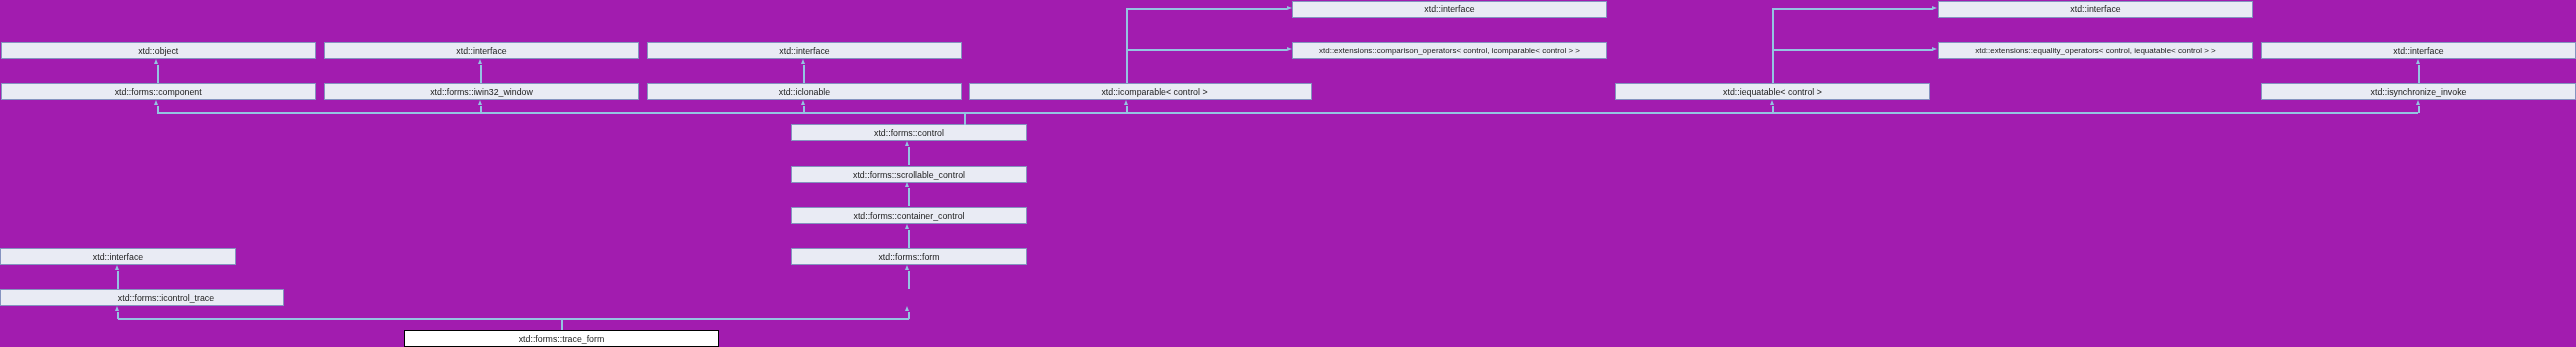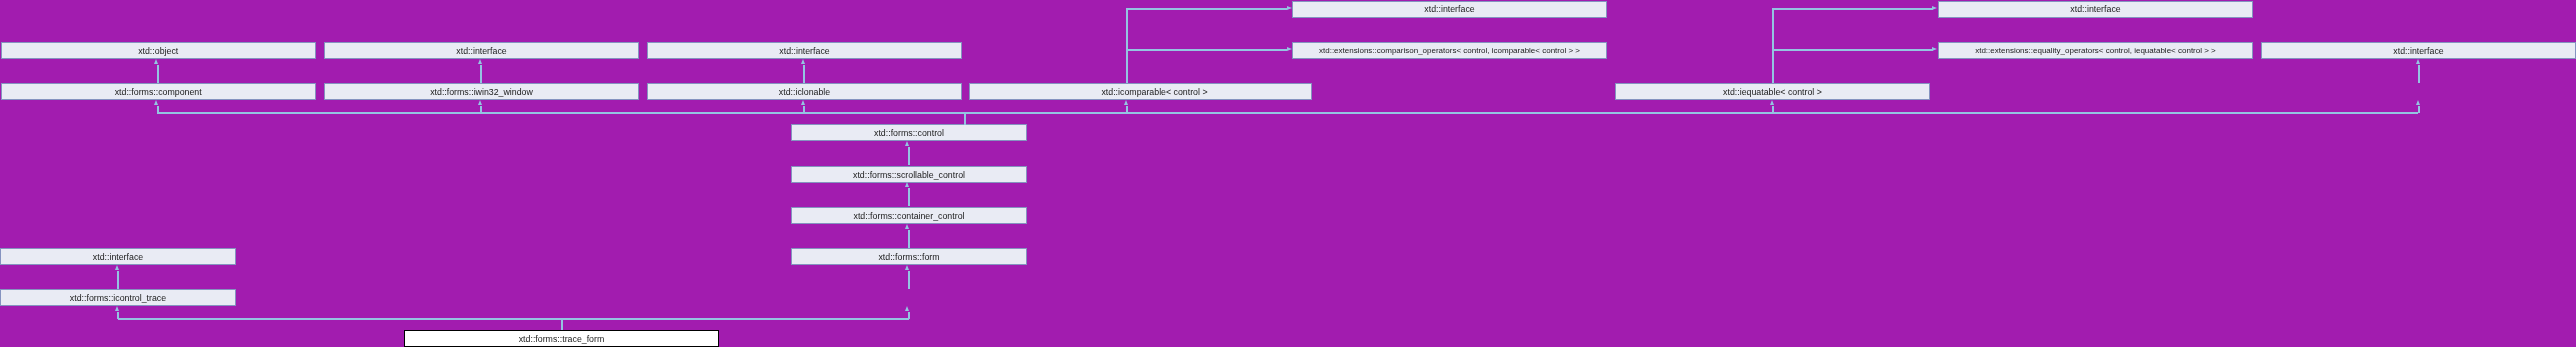--- a/index.html
+++ b/index.html
@@ -30,28 +30,29 @@
   <div class="n" style="left:647px;top:42px;width:313px;">xtd::interface</div>
   <div class="n small" style="left:1292px;top:42px;width:313px;">xtd::extensions::comparison_operators&lt; control, icomparable&lt; control &gt; &gt;</div>
   <div class="n small" style="left:1938px;top:42px;width:313px;">xtd::extensions::equality_operators&lt; control, iequatable&lt; control &gt; &gt;</div>
   <div class="n" style="left:2261px;top:42px;width:313px;">xtd::interface</div>
 
   <div class="n" style="left:0.7px;top:83px;width:313px;">xtd::forms::component</div>
   <div class="n" style="left:324px;top:83px;width:313px;">xtd::forms::iwin32_window</div>
   <div class="n" style="left:647px;top:83px;width:313px;">xtd::iclonable</div>
   <div class="n" style="left:969px;top:83px;width:313px;padding-left:28px;">xtd::icomparable&lt; control &gt;</div>
   <div class="n" style="left:1615px;top:83px;width:313px;">xtd::iequatable&lt; control &gt;</div>
+  <div class="n" style="left:2261px;top:83px;width:313px;">xtd::isynchronize_invoke</div>
 
   <div class="n" style="left:791px;top:124px;width:234px;">xtd::forms::control</div>
   <div class="n" style="left:791px;top:207px;width:234px;">xtd::forms::container_control</div>
   <div class="n" style="left:791px;top:166px;width:234px;">xtd::forms::scrollable_control</div>
   <div class="n" style="left:791px;top:248px;width:234px;">xtd::forms::form</div>
 
   <div class="n" style="left:0px;top:248px;width:234px;">xtd::interface</div>
-  <div class="n" style="left:0px;top:289px;width:234px;">xtd::forms::icontrol_trace</div>
+  <div class="n" style="left:0px;top:289px;width:234px;padding-left:48px;">xtd::forms::icontrol_trace</div>
 
   <div class="n hl" style="left:404px;top:330px;width:313px;">xtd::forms::trace_form</div>
 
   <div class="au" style="left:154px;top:59px;"></div>
   <div class="vl" style="left:157px;top:65px;height:18.4px;"></div>
 
   <div class="au" style="left:478px;top:59px;"></div>
   <div class="vl" style="left:480px;top:65px;height:18.4px;"></div>
 
   <div class="au" style="left:801px;top:59px;"></div>

